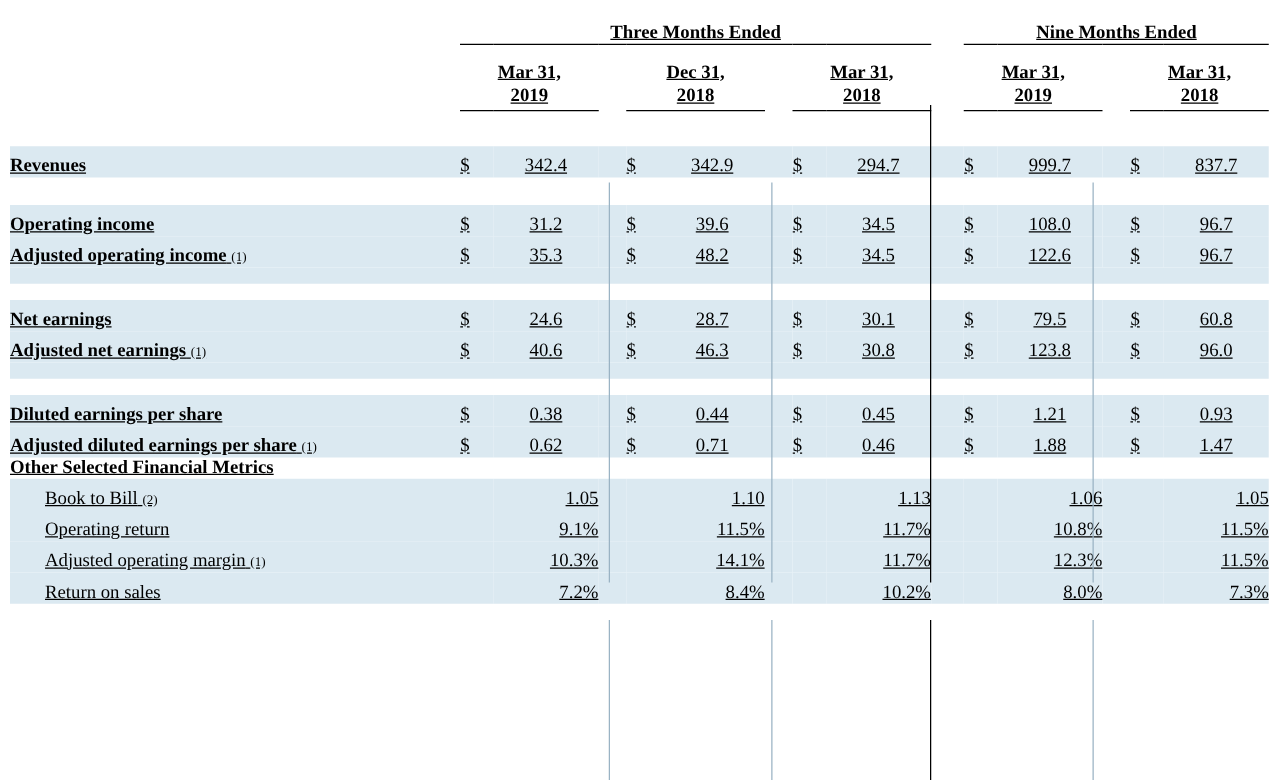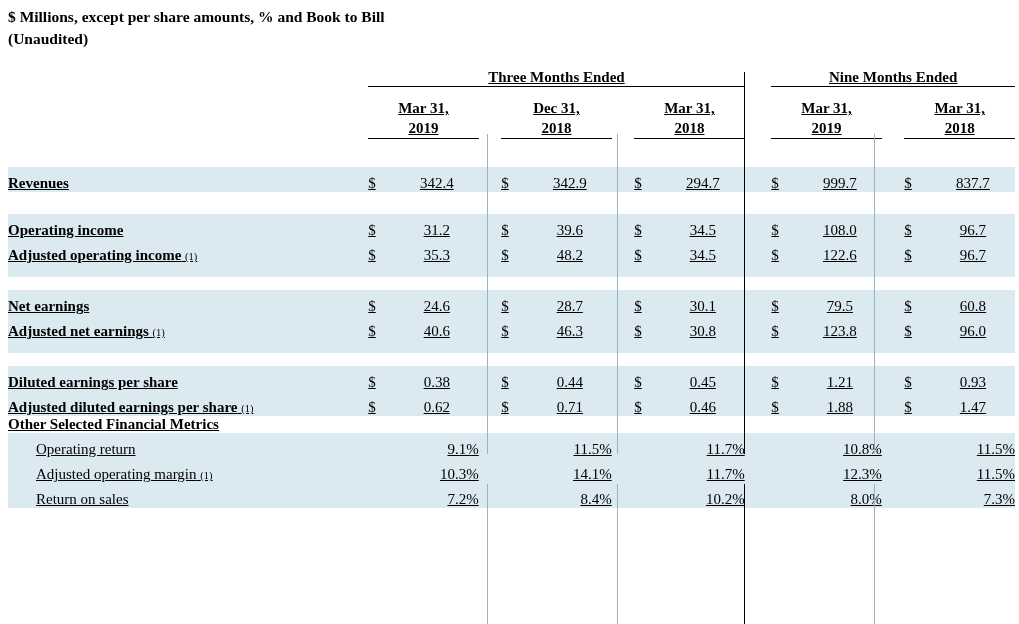--- a/index.html
+++ b/index.html
@@ -115,24 +115,20 @@
     padding-left: 2px;
     white-space: nowrap;
   }
   .pct { text-align: right; padding-right: 6px; white-space: nowrap; }
 </style>
 </head>
 <body>
 
 <div class="page">
 
-  <div class="header-note">
-    <div>$ Millions, except per share amounts, % and Book to Bill</div>
-    <div>(Unaudited)</div>
-  </div>
 
   <div class="vline" style="left:744px; top:66px; height:382px;"></div>
 
   <div class="vline-light" style="left:487px; top:128px; height:320px;"></div>
   <div class="vline-light" style="left:617px; top:128px; height:320px;"></div>
   <div class="vline-light" style="left:874px; top:128px; height:320px;"></div>
 
   <div class="vline-light" style="left:487px; top:478px; height:146px;"></div>
   <div class="vline-light" style="left:617px; top:478px; height:146px;"></div>
   <div class="vline-light" style="left:744px; top:478px; height:146px; background:#000;"></div>
@@ -342,20 +338,37 @@
       <td class="val">1.88</td>
       <td></td>
       <td class="cur">$</td>
       <td class="val">1.47</td>
     </tr>
 
     <tr>
       <td class="section-title" colspan="15">Other Selected Financial Metrics</td>
     </tr>
 
+    <tr class="row-shade row-h">
+      <td class="lbl indent"><span>Book to Bill</span> <span class="sup">(2)</span></td>
+      <td></td>
+          <td class="pct">1.05</td>
+          <td></td>
+      <td></td>
+          <td class="pct">1.10</td>
+          <td></td>
+      <td></td>
+          <td class="pct">1.13</td>
+          <td></td>
+      <td></td>
+          <td class="pct">1.06</td>
+          <td></td>
+      <td></td>
+          <td class="pct">1.05</td>
+    </tr>
 
 
     <tr class="row-shade row-h">
       <td class="lbl indent">Operating return</td>
       <td></td>
           <td class="pct">9.1%</td>
           <td></td>
       <td></td>
           <td class="pct">11.5%</td>
           <td></td>

